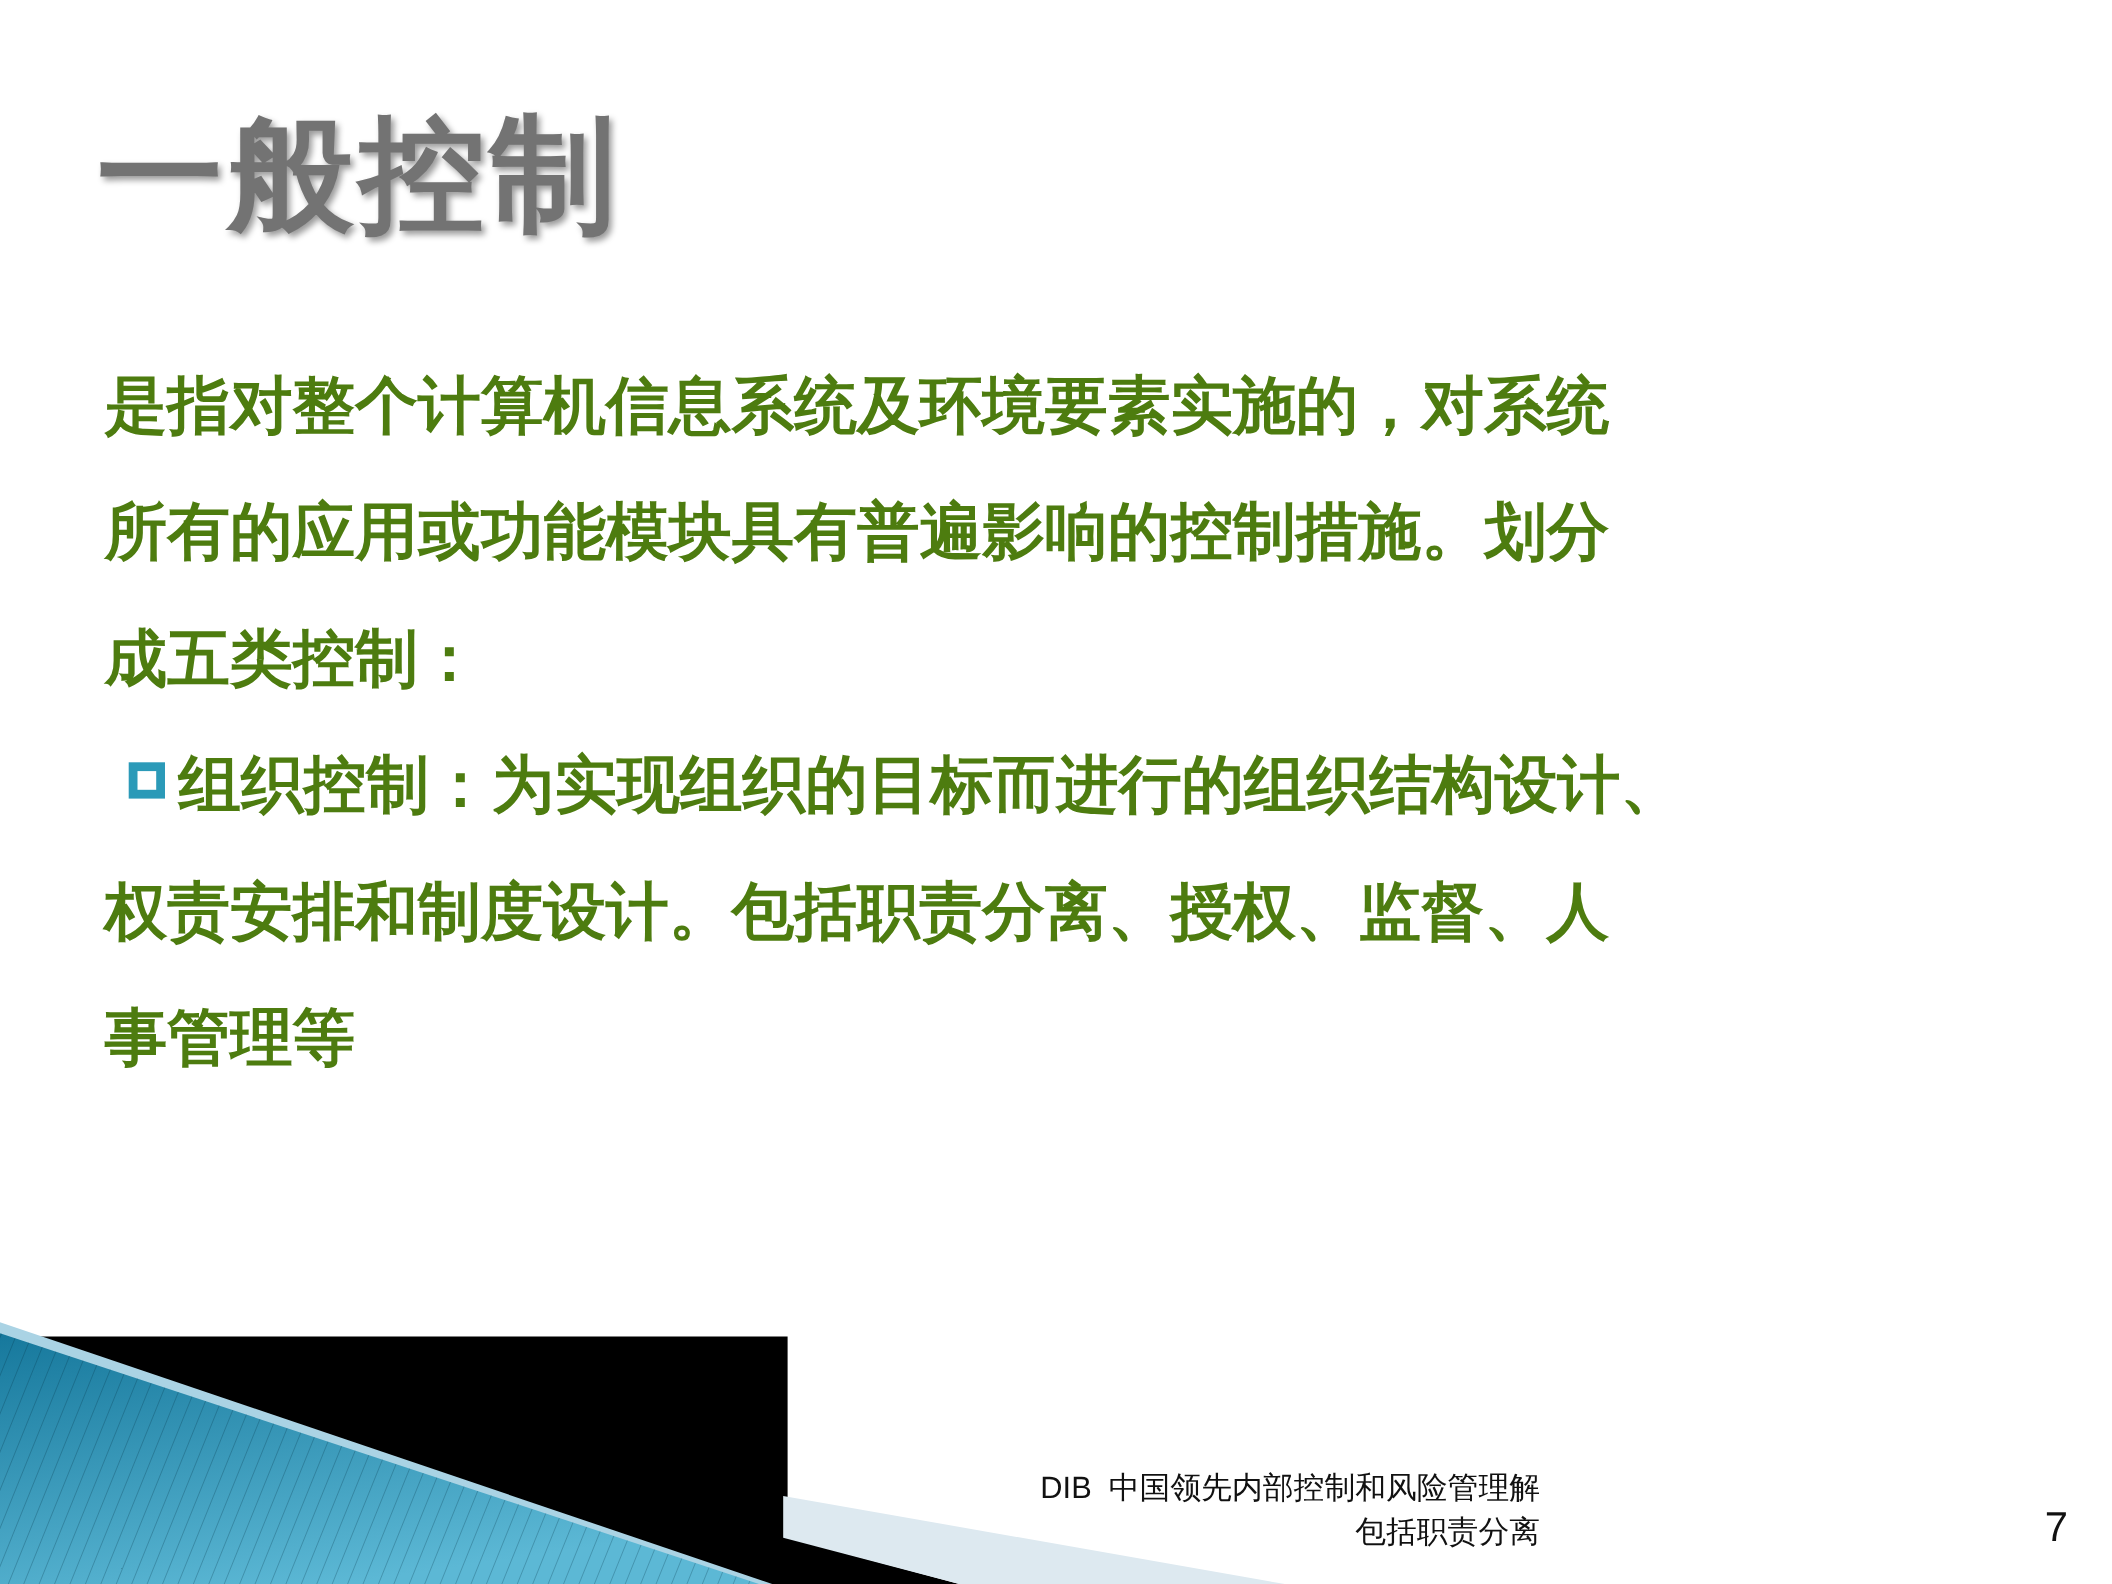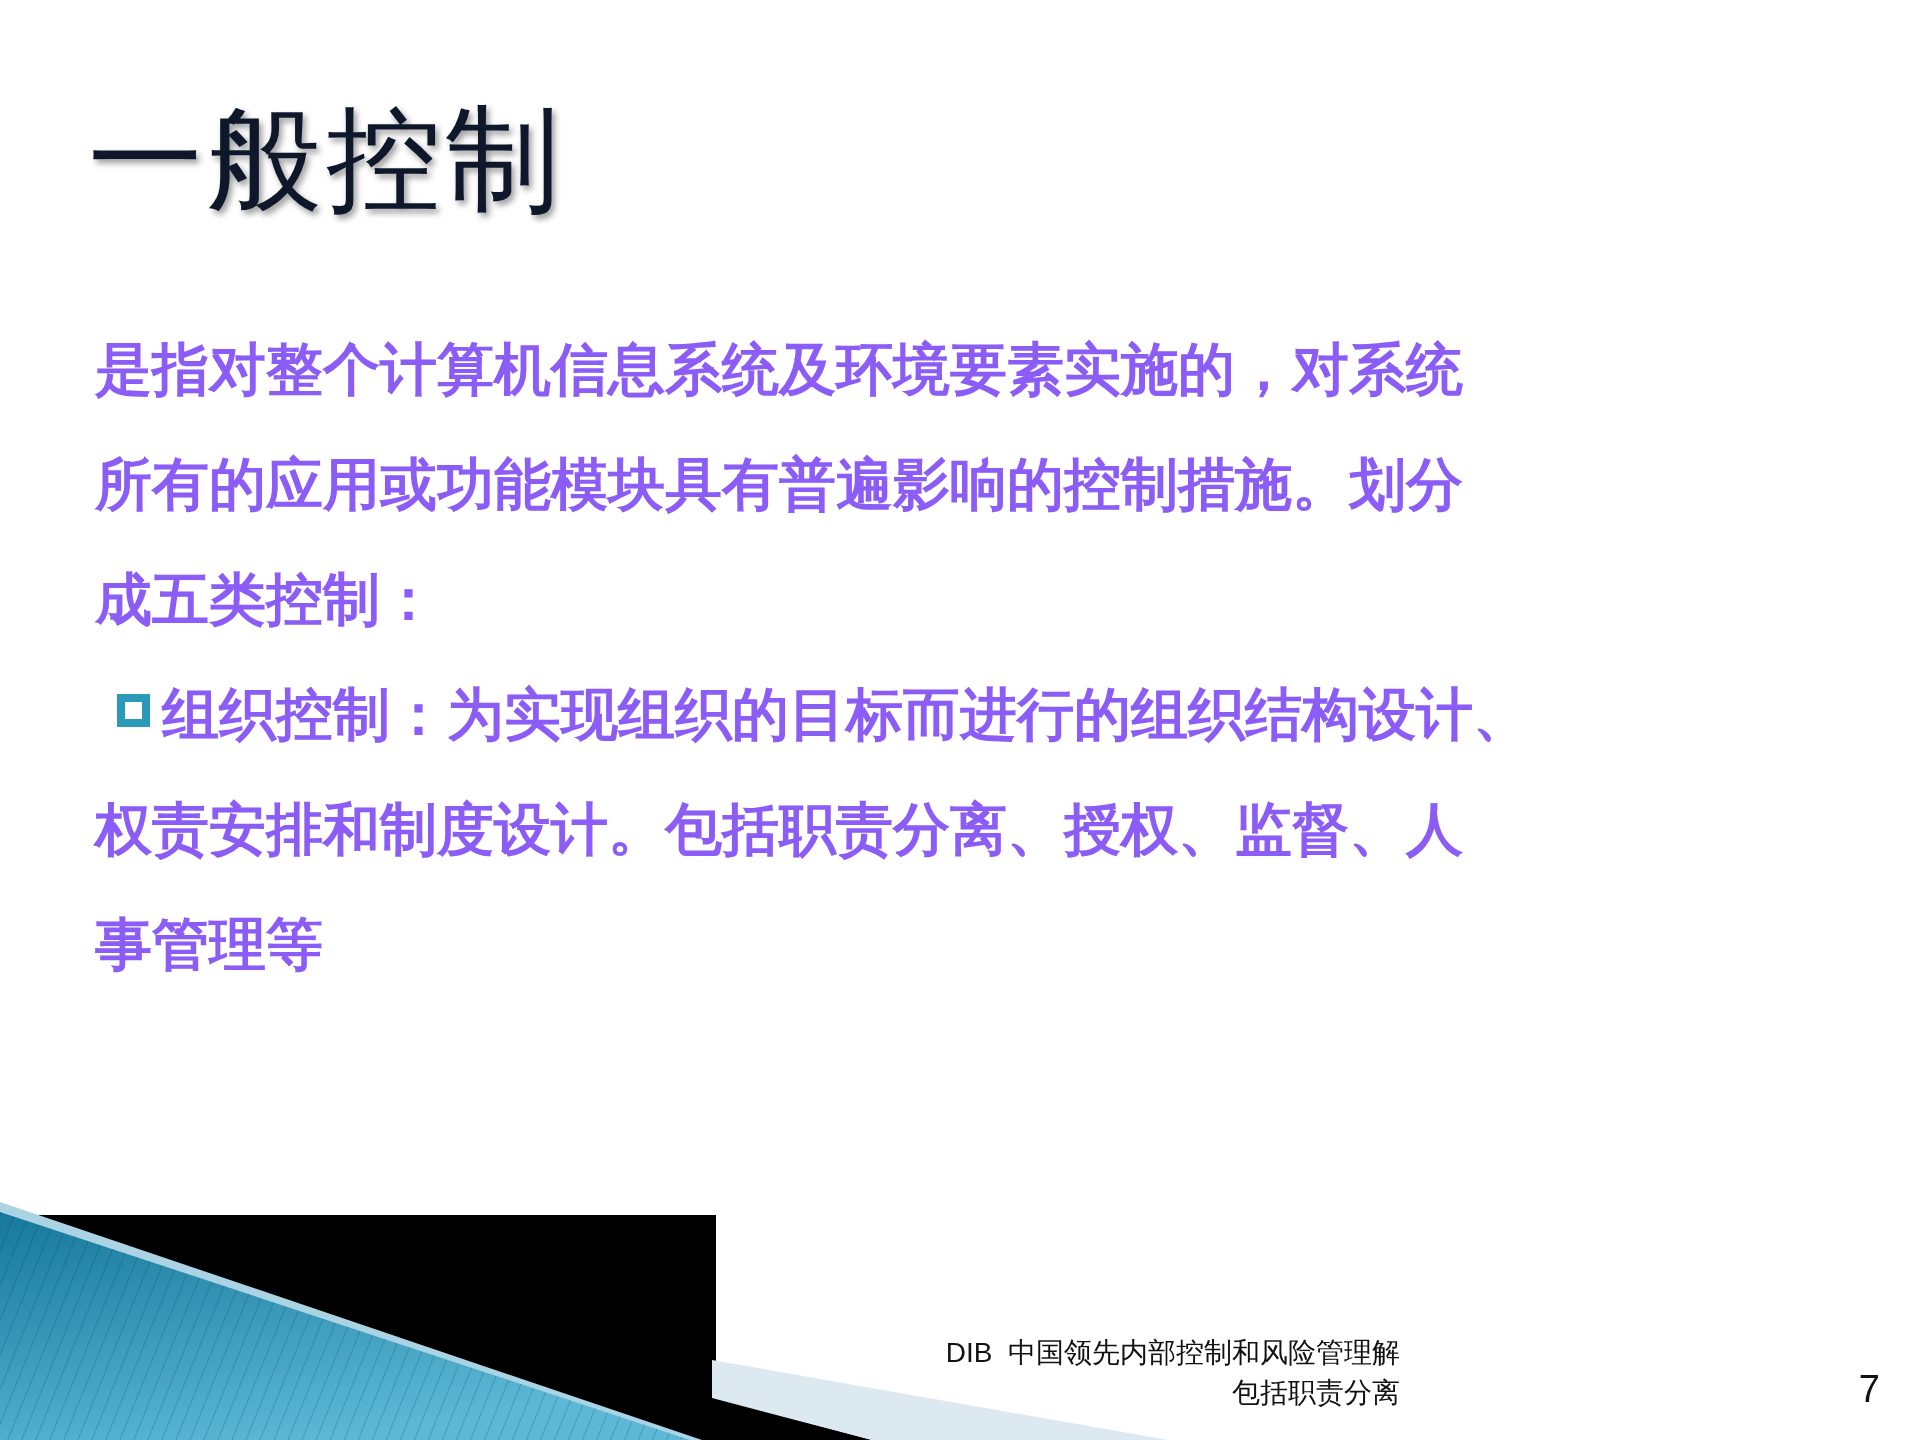--- a/index.html
+++ b/index.html
@@ -7,32 +7,32 @@
     position:relative;
     width:1920px;height:1440px;
     background:#ffffff;
     overflow:hidden;
     font-family:"Liberation Sans", sans-serif;
   }
   .title{
     position:absolute;
     left:88px;top:96px;
     font-size:115px;
-    font-weight:normal;
+    font-weight:bold;
     letter-spacing:4px;
-    color:#0f172a;
+    color:#737373;
     text-shadow:3px 4px 6px rgba(0,0,0,0.40);
     white-space:pre;
     line-height:1.1;
   }
   .body-text{
     position:absolute;
     left:95px;top:312px;
     width:1800px;
-    color:#8b5cf6;
+    color:#4d7c0f;
     font-size:57px;
     font-weight:600;
     line-height:115px;
   }
   .intro,.bullet-text{white-space:pre;}
   .bullet-para{text-indent:22px;margin:0;}
   .bullet-marker{
     display:inline-block;
     width:17px;height:17px;
     border:8px solid #2b9ab8;

